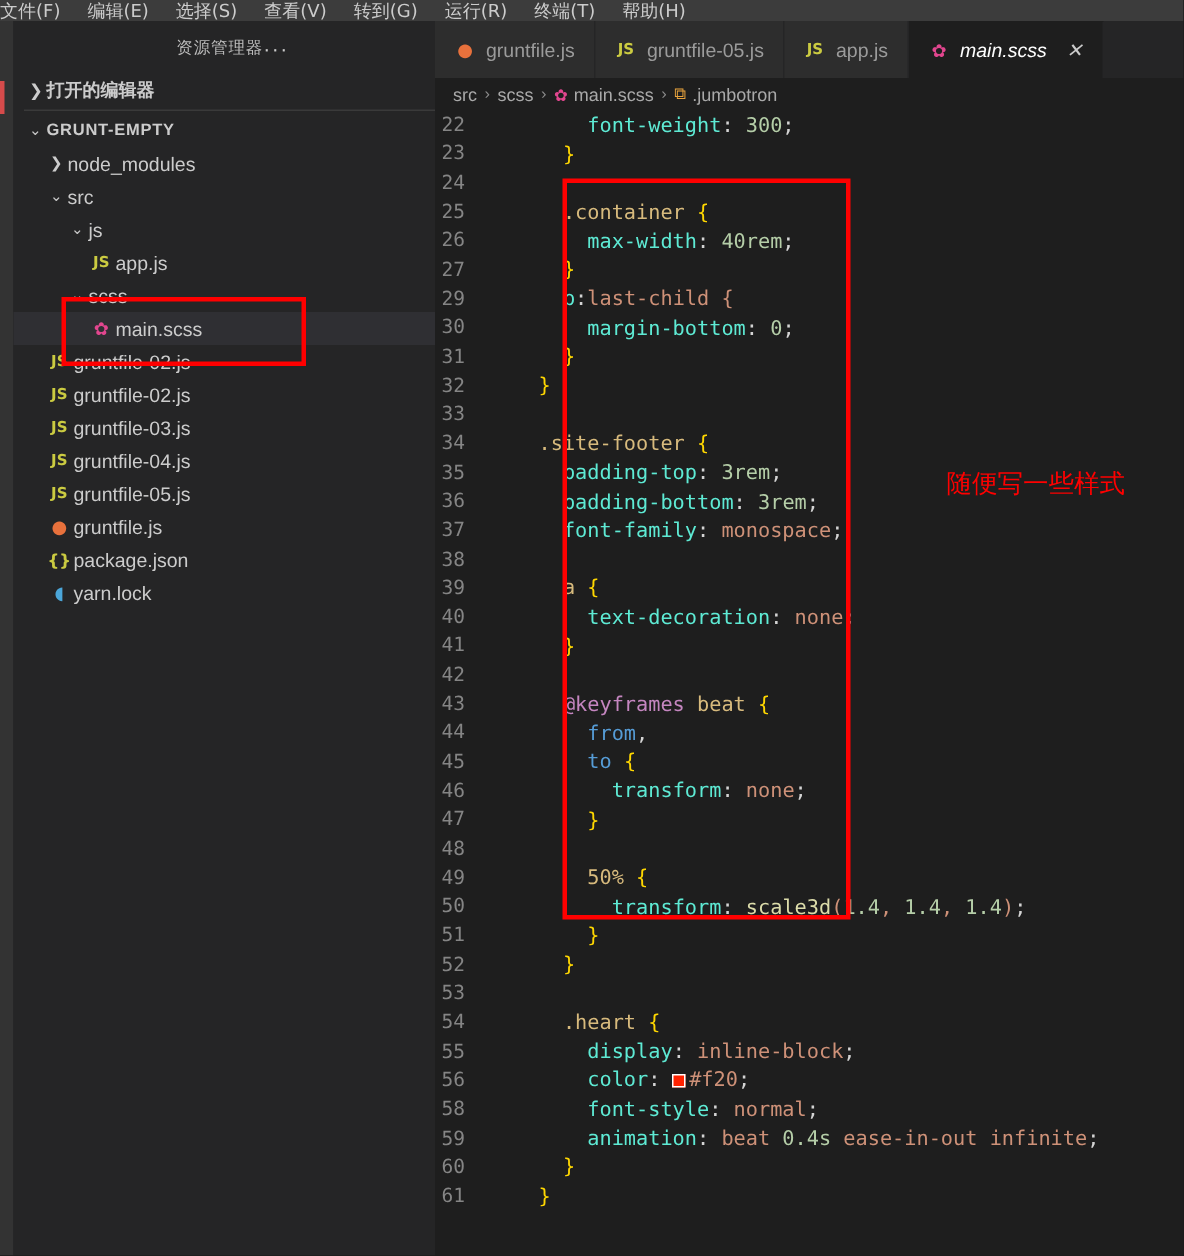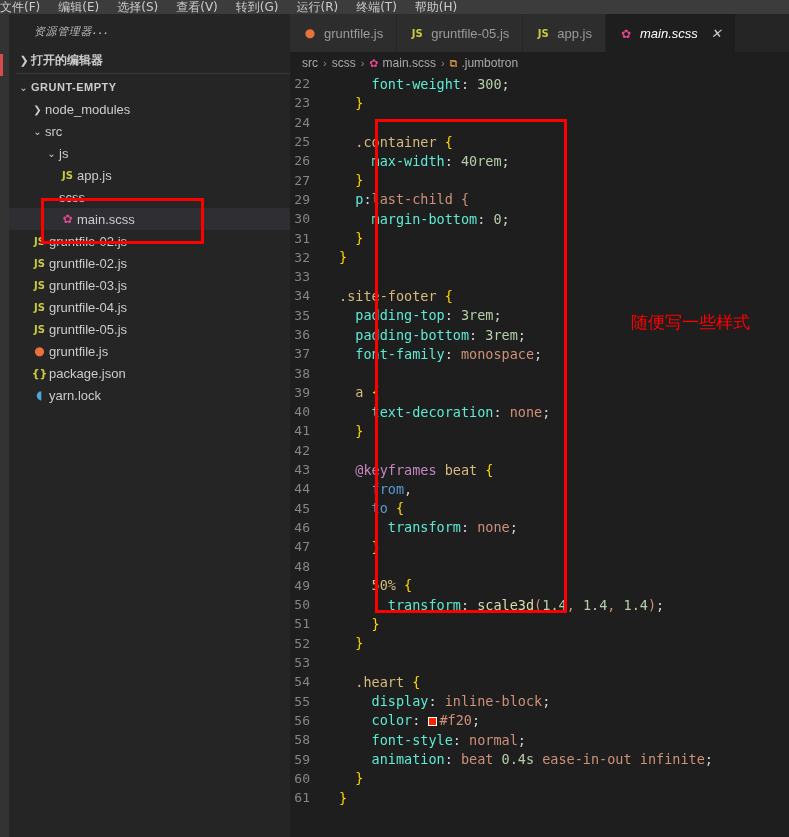--- a/index.html
+++ b/index.html
@@ -32,23 +32,22 @@
     position: absolute; left: 0; top: 40px; width: 3px; height: 22px;
     background: #d64b4b;
   }
 
   
   .sidebar {
     position: absolute; top: 14px; left: 9px; width: 281px; height: 823px;
     background: #252526; color: #cccccc;
   }
   .sb-title {
-    height: 35px; display: flex; align-items: center; justify-content: flex-start;
+    height: 35px; display: flex; align-items: center; justify-content: center;
     padding: 0 14px 0 25px;
-    font-style: italic;
   }
   .sb-title-text {
     font-size: 11px; letter-spacing: 0.6px; color: #bbbbbb;
     font-family: "DejaVu Sans", sans-serif;
   }
   .sb-dots { color: #cccccc; font-size: 14px; letter-spacing: 1px; line-height: 10px; }
   .sb-section {
     height: 23px; display: flex; align-items: center; padding-left: 8px;
     font-size: 12px; font-weight: bold; color: #cccccc;
     font-family: "DejaVu Sans", sans-serif;
@@ -111,21 +110,21 @@
   .bc-sep { color: #8b8b8b; font-size: 11px; }
   .bc-ico { font-size: 11px; }
   .ico-jumbo { color: #e8a33d; }
 
   
   .code-area {
     position: absolute; top: 60px; left: 0; width: 499px; height: 763px;
     background: #1e1e1e; overflow: hidden;
   }
   .code-lines { font-family: "DejaVu Sans Mono", monospace; font-size: 13.5px; }
-  .cline { height: 19.3px; display: flex; align-items: center; white-space: pre; }
+  .cline { height: 19.3px; display: flex; align-items: center; white-space: pre; gap: 20px; }
   .lnum {
     width: 42px; min-width: 42px; text-align: right; padding-right: 22px;
     color: #858585; font-size: 13px;
   }
   .ctext { padding-left: 7px; }
 
   
   .t-sel   { color: #d7ba7d; }
   .t-prop  { color: #5eead4; }
   .t-val   { color: #ce9178; }

